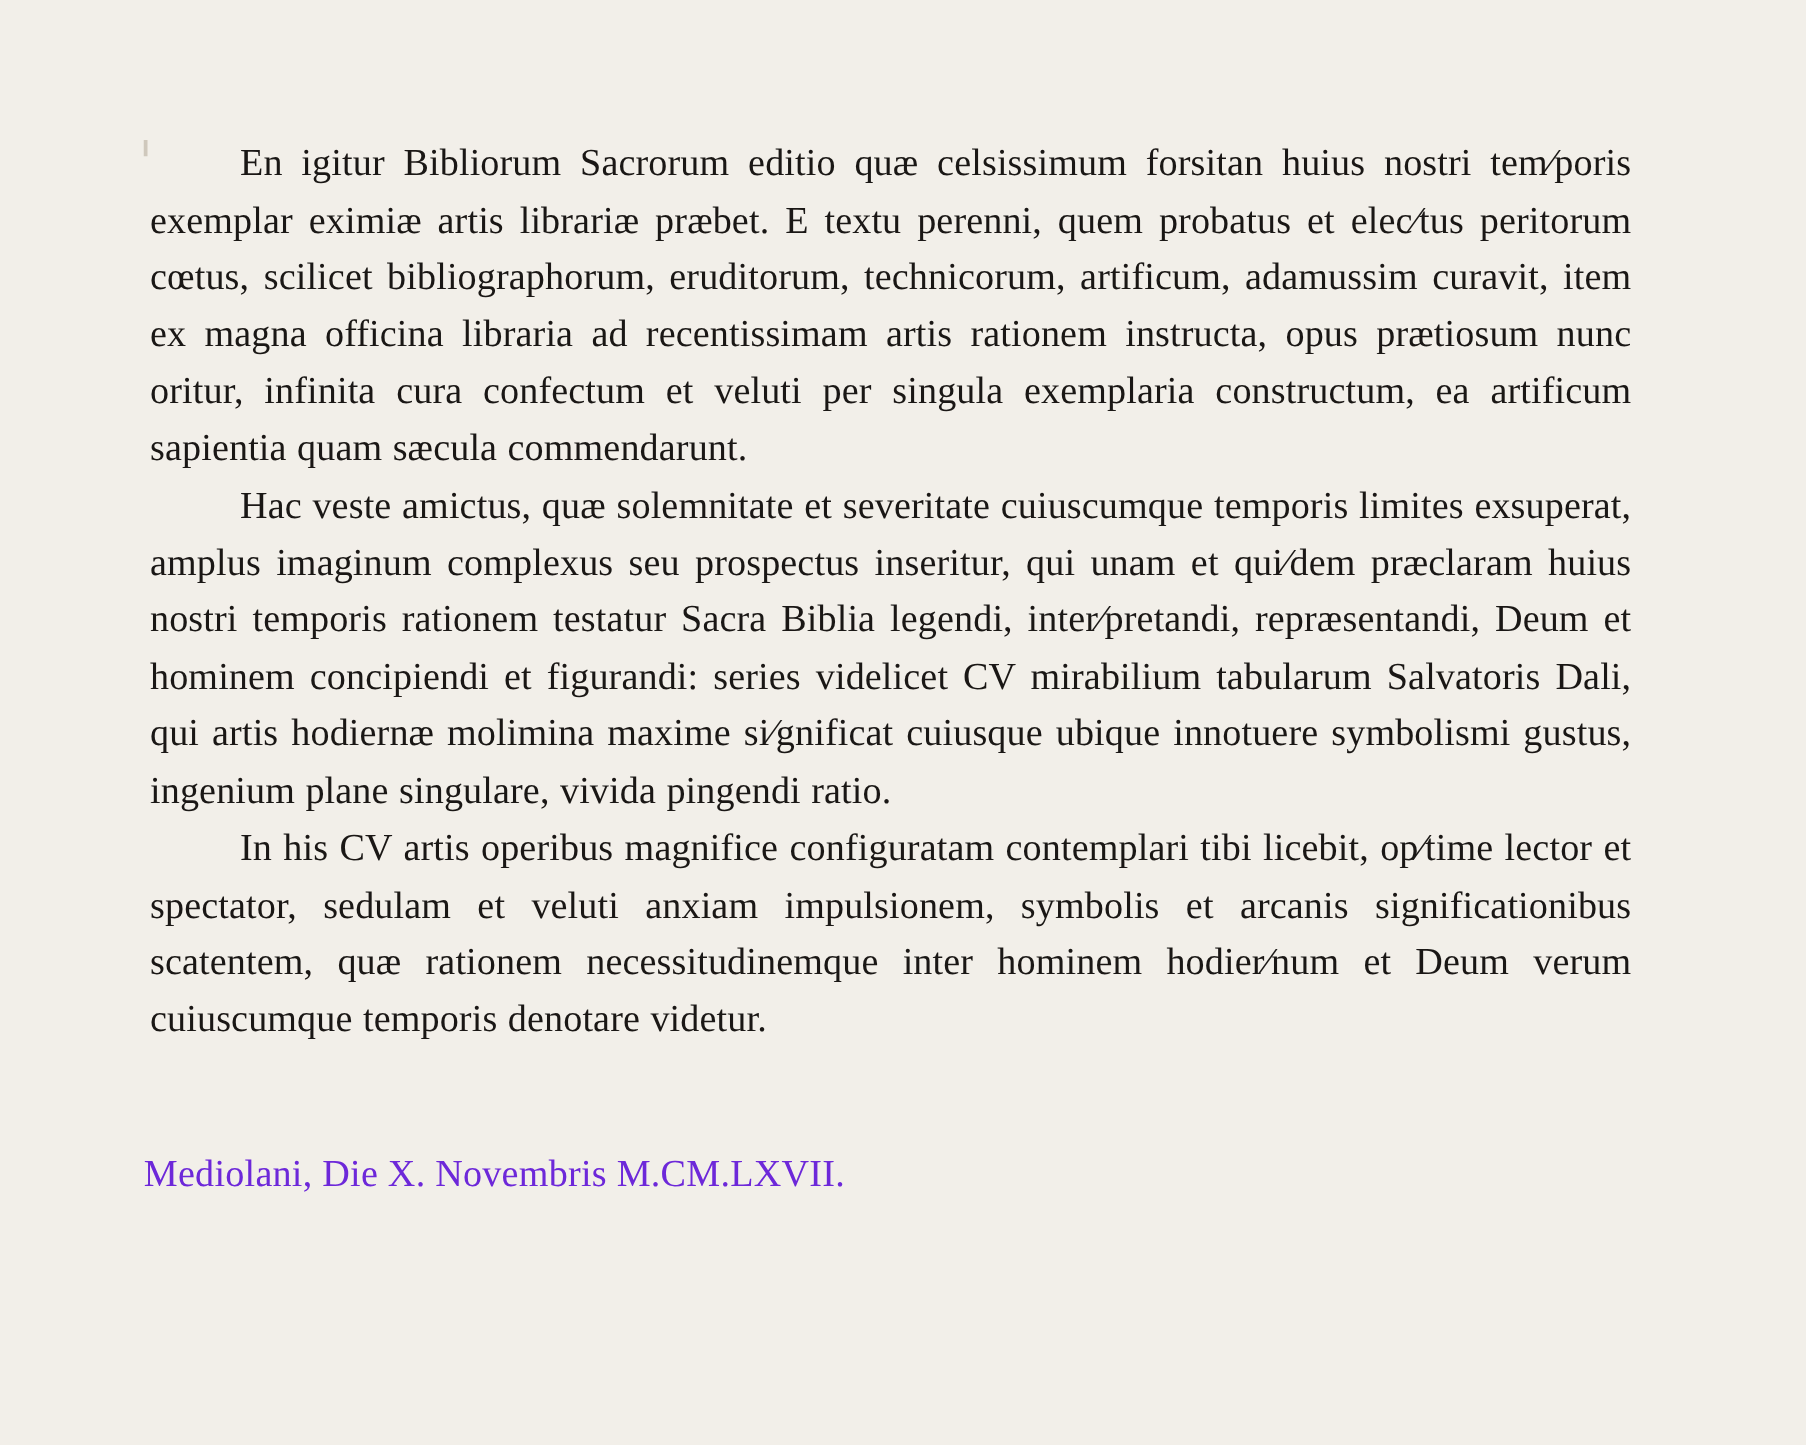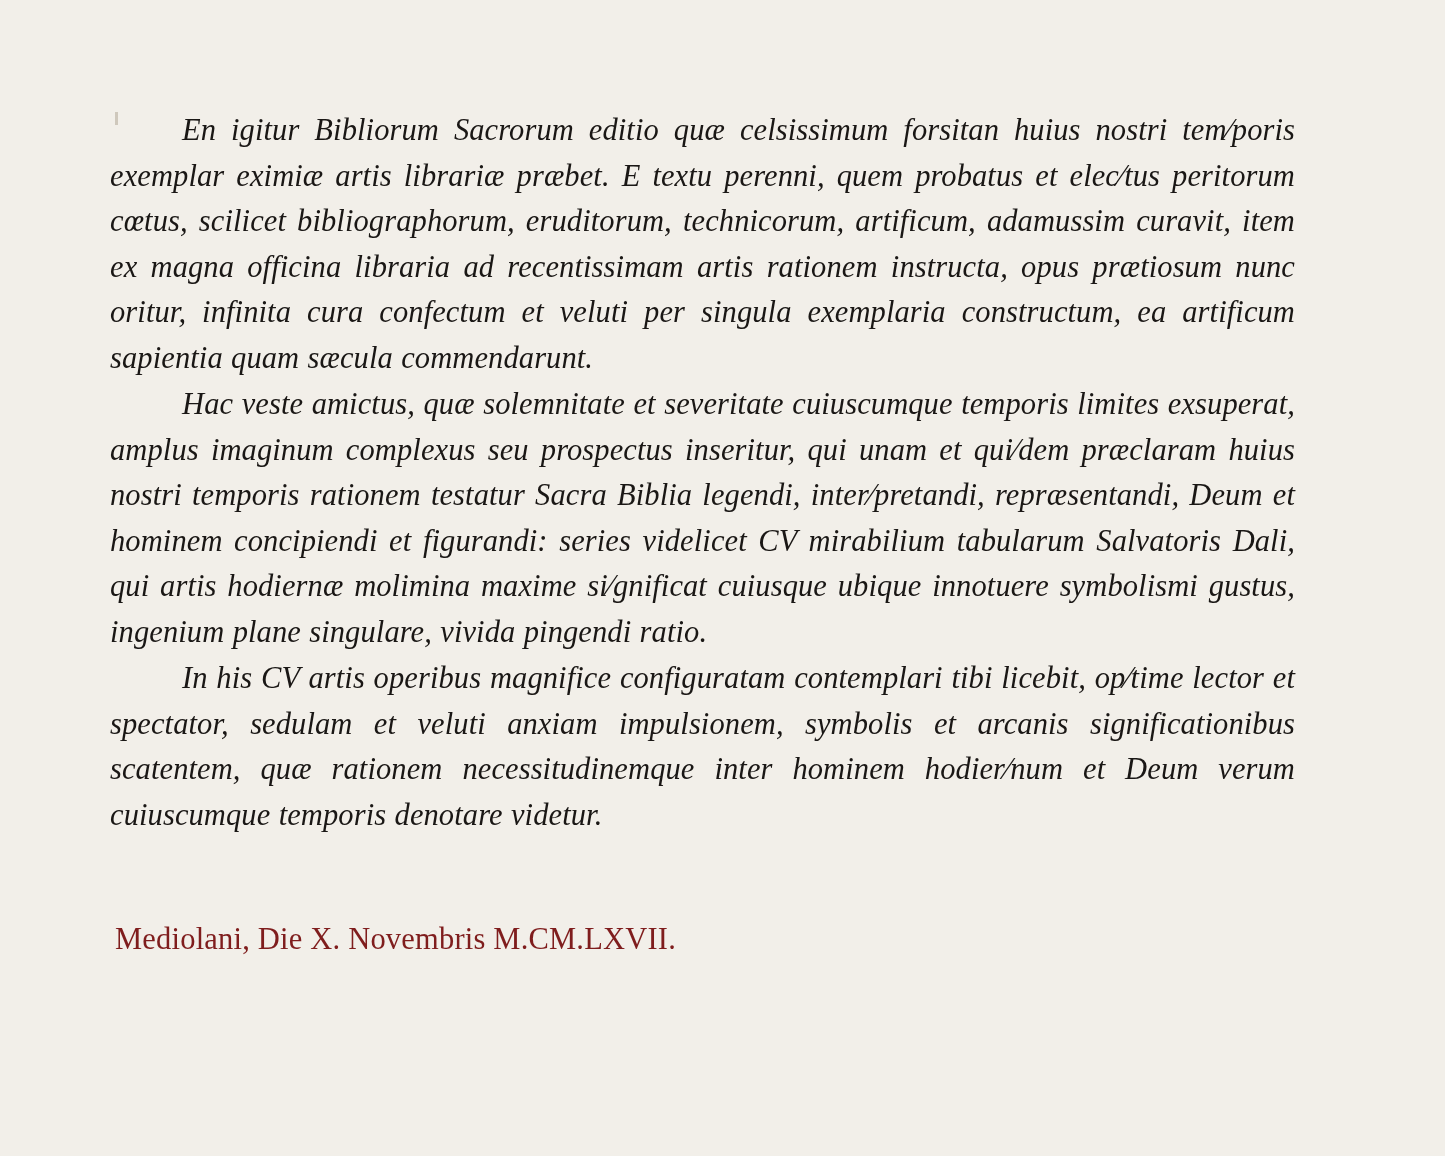--- a/index.html
+++ b/index.html
@@ -16,24 +16,23 @@
   }
   .page {
     position: relative;
     width: 1445px;
     height: 1156px;
     background: #f2efe9;
     box-sizing: border-box;
   }
   .text-block {
     position: absolute;
-    left: 110px;
+    left: 120px;
     top: 108px;
     width: 1185px;
-    font-style: italic;
   }
   .para {
     margin: 0;
     text-indent: 72px;
     font-size: 30.5px;
     line-height: 45.5px;
     text-align: justify;
     text-justify: inter-word;
     letter-spacing: 0.1px;
     word-spacing: 0.6px;
@@ -42,21 +41,21 @@
   .para + .para {
     margin-top: 1px;
   }
   .colophon {
     position: absolute;
     left: 115px;
     top: 918px;
     font-size: 30.5px;
     line-height: 42px;
     letter-spacing: 0.2px;
-    color: #7f1d1d;
+    color: #6d28d9;
   }
   
   .edge-mark {
     position: absolute;
     left: 115px;
     top: 112px;
     width: 3px;
     height: 13px;
     background: #cfc8bc;
   }

